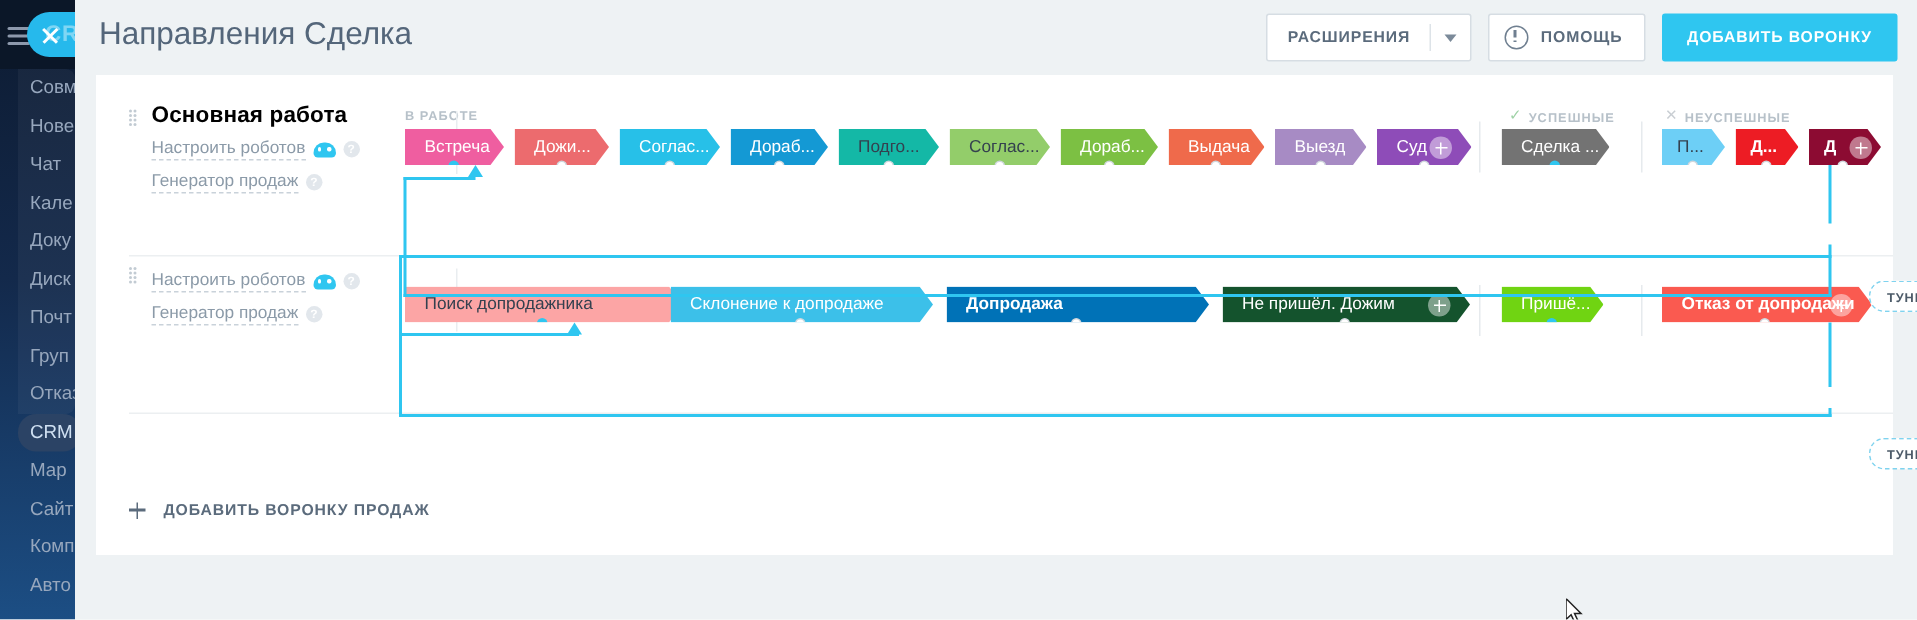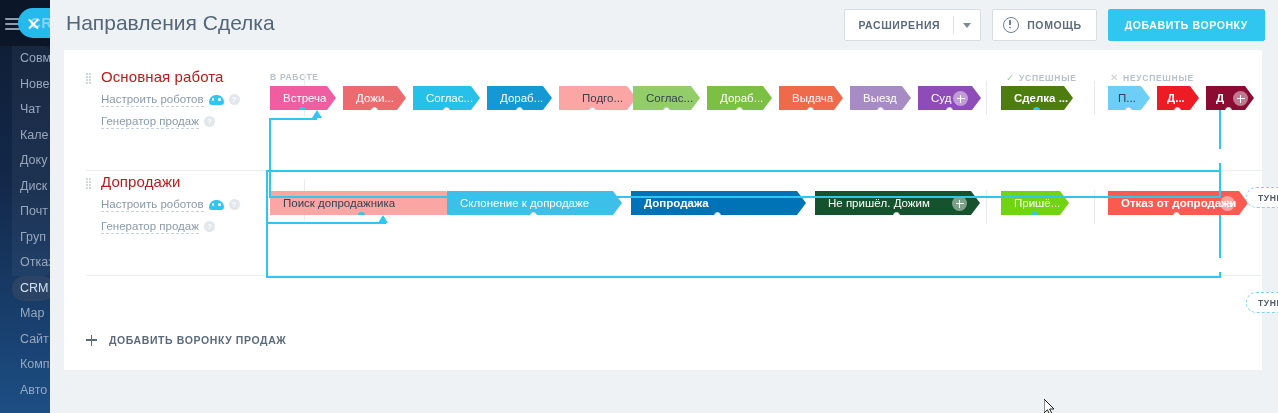--- a/index.html
+++ b/index.html
@@ -106,21 +106,21 @@
   .row-divider{position:absolute;left:22px;right:0;height:1px;background:#eceff1;}
 
   .funnel-meta{position:absolute;left:22px;width:210px;}
   .grip{
     position:absolute;left:0;top:5px;width:5px;height:11px;
   }
   .grip i{
     position:absolute;width:2px;height:2px;background:#c2cbd3;border-radius:50%;
   }
   .funnel-name{
-    margin-left:15px;font-size:15px;color:#b91c1c;font-weight:normal;
+    margin-left:15px;font-size:15px;color:#000000;font-weight:bold;
     letter-spacing:.1px;
   }
   .meta-link{
     margin-left:15px;margin-top:6px;font-size:11.5px;color:#8b9aa8;
     border-bottom:1px dashed #c9d2da;display:inline-block;line-height:14px;
     cursor:pointer;
   }
   .meta-line{margin-left:15px;margin-top:7px;display:flex;align-items:center;gap:5px;}
   .meta-line .meta-link{margin-left:0;margin-top:0;}
   .robot-icon{
@@ -322,21 +322,21 @@
           <span class="ring-marker" style="left:28px;"></span>
         </div>
       <div class="stage" style="left:349px;top:36px;width:67px;background:#27c0e8;">
           <span class="stxt">Соглас...</span>
           <span class="ring-marker" style="left:30px;"></span>
         </div>
       <div class="stage" style="left:423px;top:36px;width:65px;background:#1499d4;">
           <span class="stxt">Дораб...</span>
           <span class="ring-marker" style="left:29px;"></span>
         </div>
-      <div class="stage dark" style="left:495px;top:36px;width:67px;background:#fca5a5;padding-left:10px;">
+      <div class="stage dark" style="left:495px;top:36px;width:67px;background:#14b8a6;">
           <span class="stxt">Подго...</span>
           <span class="ring-marker" style="left:30px;"></span>
         </div>
       <div class="stage dark" style="left:569px;top:36px;width:67px;background:#93cd6a;">
           <span class="stxt">Соглас...</span>
           <span class="ring-marker" style="left:30px;"></span>
         </div>
       <div class="stage" style="left:643px;top:36px;width:65px;background:#7cc043;">
           <span class="stxt">Дораб...</span>
           <span class="ring-marker" style="left:29px;"></span>
@@ -348,21 +348,21 @@
       <div class="stage" style="left:786px;top:36px;width:61px;background:#a78bc4;">
           <span class="stxt">Выезд</span>
           <span class="ring-marker" style="left:27px;"></span>
         </div>
       <div class="stage" style="left:854px;top:36px;width:63px;background:#8e4cb8;">
           <span class="stxt">Суд</span>
           <span class="ring-marker" style="left:28px;"></span>
           <span class="plus-btn"></span>
         </div>
 
-      <div class="stage" style="left:937px;top:36px;width:72px;background:#4d7c0f;font-weight:bold;">
+      <div class="stage" style="left:937px;top:36px;width:72px;background:#737373;">
           <span class="stxt">Сделка ...</span>
           <span class="dot-marker" style="left:32px;"></span>
         </div>
 
       <div class="stage dark" style="left:1044px;top:36px;width:42px;background:#6dcff6;">
           <span class="stxt" style="padding-left:10px;">П...</span>
           <span class="ring-marker" style="left:17px;"></span>
         </div>
       <div class="stage bold" style="left:1093px;top:36px;width:42px;background:#ed1c24;">
           <span class="stxt" style="padding-left:10px;">Д...</span>
@@ -382,21 +382,20 @@
         <div class="grip">
           <i style="left:0;top:0"></i>
             <i style="left:3px;top:0"></i>
           <i style="left:0;top:3px"></i>
             <i style="left:3px;top:3px"></i>
           <i style="left:0;top:6px"></i>
             <i style="left:3px;top:6px"></i>
           <i style="left:0;top:9px"></i>
             <i style="left:3px;top:9px"></i>
         </div>
-        <div class="funnel-name">Допродажи</div>
         <div class="meta-line">
           <span class="meta-link">Настроить роботов</span>
           <span class="robot-icon"></span>
           <span class="qmark">?</span>
         </div>
         <div class="meta-line">
           <span class="meta-link">Генератор продаж</span>
           <span class="qmark">?</span>
         </div>
       </div>

